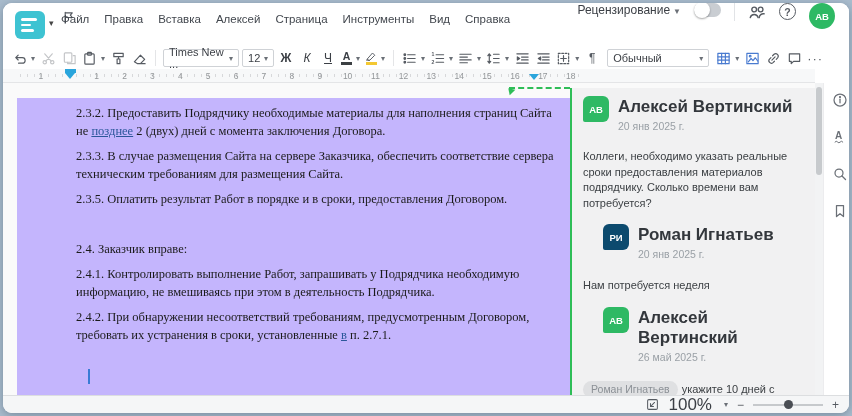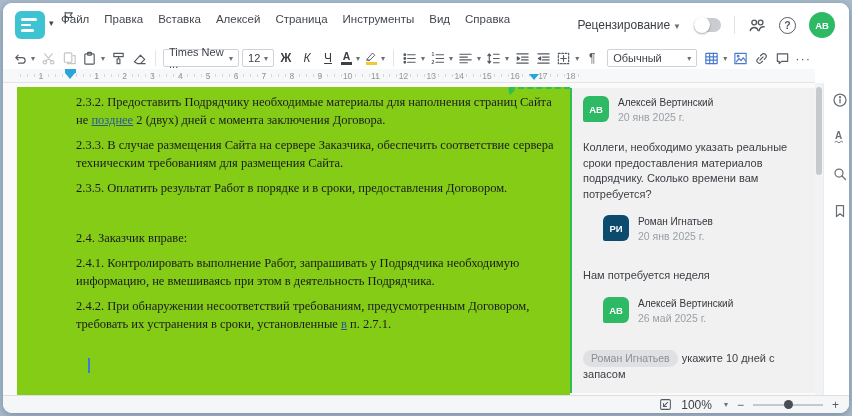--- a/index.html
+++ b/index.html
@@ -10,39 +10,39 @@
   .titlebar{position:absolute;left:0;top:0;right:0;height:44px;background:#fff}
   .logo{position:absolute;left:12px;top:8px;width:30px;height:28px;background:#3ec3d2;border-radius:6px;display:flex;flex-direction:column;justify-content:center;gap:3px;padding-left:6px;cursor:pointer}
   .logo i{display:block;height:2.5px;background:#fff;border-radius:2px}
   .logo i:nth-child(1){width:16px}.logo i:nth-child(2){width:10px}.logo i:nth-child(3){width:13px}
   .logo-car{position:absolute;left:46px;top:15px;font-size:9px;color:#444}
   .title-row{position:absolute;left:58px;top:7px;display:flex;align-items:center;gap:7px}
   .doc-title{font-size:12.5px;font-weight:bold;color:#3b3f45}
   .doc-ext{font-size:12.5px;color:#a7abb0;font-weight:normal}
   .menu-row{position:absolute;left:58px;top:10px;display:flex;gap:15px}
   .menu-row span{font-size:11.5px;color:#42474e;cursor:pointer}
-  .head-right{position:absolute;right:14px;top:0;height:44px;display:flex;align-items:center;gap:13px}
+  .head-right{position:absolute;right:14px;top:0;height:44px;display:flex;align-items:flex-start;gap:13px}
   .review-lbl{font-size:12px;color:#3b3f45;cursor:pointer}
   .car{font-size:8px;color:#6b7077;margin-left:3px}
   .toggle{width:27px;height:14px;background:#c9cdd2;border-radius:8px;position:relative;cursor:pointer}
   .toggle .knob{position:absolute;left:0;top:-1px;width:16px;height:16px;background:#fff;border-radius:50%;box-shadow:0 1px 2px rgba(0,0,0,.35)}
   .vsep{width:1px;height:18px;background:#e1e3e6}
   .help-circ{width:17px;height:17px;border:1.4px solid #565b62;border-radius:50%;display:flex;align-items:center;justify-content:center;font-size:10.5px;color:#565b62;font-weight:bold;cursor:pointer}
   .avatar-top{width:26px;height:26px;border-radius:50%;background:#2eb964;color:#fff;font-size:9.5px;font-weight:bold;display:flex;align-items:center;justify-content:center;cursor:pointer}
 
   
   .toolbar{position:absolute;left:0;top:44px;right:0;height:22px;background:#fff;display:flex;align-items:center;padding-left:8px;gap:3px}
   .tbtn{height:20px;min-width:18px;display:flex;align-items:center;justify-content:center;gap:1px;cursor:pointer;border-radius:2px;padding:0 1px}
   .tbtn.dis{opacity:.35;cursor:default}
   .tsep{width:1px;height:16px;background:#e4e5e7;margin:0 4px}
   .ic{width:15px;height:15px;stroke:#565b62;fill:none;stroke-width:1.25;stroke-linecap:round;stroke-linejoin:round}
   .ic.blue{stroke:#4a7bd0}
   .ic text{stroke:none;fill:#565b62;font-weight:bold}
   .selbox{height:18px;border:1px solid #cfd2d6;border-radius:2px;display:flex;align-items:center;justify-content:space-between;padding:0 5px;font-size:11px;color:#3b3f45;cursor:pointer;background:#fff}
-  .selbox.font{width:76px}.selbox.size{width:32px}.selbox.style{width:90px;margin:0 3px}
+  .selbox.font{width:76px}.selbox.size{width:32px}.selbox.style{width:102px;margin:0 3px}
   .fmt{font-size:12px;color:#3b3f45;width:16px;text-align:center}
   .fmt.b{font-weight:bold}.fmt.i{font-style:italic}.fmt.u{text-decoration:underline}
   .stack{display:flex;flex-direction:column;align-items:center;line-height:1}
   .stack .lt{font-size:10.5px;font-weight:bold;color:#3b3f45}
   .stack .bar{width:11px;height:3px;margin-top:1px}
   .bar.dark{background:#3c4043}.bar.yellow{background:#f3c832}
   .more-dots{font-size:13px;color:#565b62;letter-spacing:1px}
   .pilcrow{font-size:12px;color:#565b62}
 
   
@@ -52,54 +52,54 @@
   .hc{width:27.9px;display:flex;align-items:center;justify-content:center;font-size:8.5px;color:#939699;background:repeating-linear-gradient(90deg,#d7d8da 0 1px,transparent 1px 7px) center/100% 3px no-repeat}
   .mk-rect{position:absolute;left:48px;top:0;width:11px;height:4px;background:#2aa5dc}
   .mk-tri{position:absolute;left:48px;top:4px;width:0;height:0;border:5.5px solid transparent;border-top:6px solid #2aa5dc}
   .mk-right{position:absolute;left:512px;top:5px;width:0;height:0;border:5.5px solid transparent;border-top:6px solid #2aa5dc}
   .vruler{position:absolute;left:0;top:80px;width:14px;bottom:18px;background:#f7f8f9;border-right:1px solid #ececee;overflow:hidden}
   .vcells{display:flex;flex-direction:column;margin-top:-8px}
   .vc{height:26.4px;display:flex;align-items:center;justify-content:center;font-size:8.5px;color:#939699;background:repeating-linear-gradient(0deg,#d7d8da 0 1px,transparent 1px 6.6px) center/3px 100% no-repeat}
 
   
   .workarea{position:absolute;left:0;top:80px;right:0;bottom:18px;background:#fafafa}
-  .page{position:absolute;left:14px;top:4px;width:553px;bottom:0;background:#84cc16}
+  .page{position:absolute;left:14px;top:15px;width:553px;bottom:0;background:#c4b5fd}
   .doc-body{padding:6px 0 0 59px;width:545px}
   .para{font-family:"Liberation Serif",serif;font-size:12.5px;line-height:18px;color:#1b1b1b;margin-bottom:7px;min-height:18px;max-width:480px}
   .ins{color:#2b579a;text-decoration:underline}
   .cursor{position:absolute;left:71px;top:271px;width:1.5px;height:15px;background:#3a7bd5}
   .anchor-line{position:absolute;left:506px;top:4px;width:61px;border-top:2px dashed #2ebd57}
   .anchor-arrow{position:absolute;left:501px;top:2px;width:0;height:0;border:4px solid transparent;border-right:6px solid #2ebd57;transform:rotate(45deg)}
 
   
   .comment-card{position:absolute;left:567px;top:5px;width:245px;background:#f1f1f2;border-left:2px solid #2ebd57;padding:8px 12px 10px 11px;cursor:pointer}
   .c-head{display:flex;align-items:flex-start;gap:9px}
   .c-ava{width:26px;height:26px;border-radius:6px 6px 6px 2px;color:#fff;font-size:9.5px;font-weight:bold;display:flex;align-items:center;justify-content:center;flex:none}
   .c-ava.green{background:#2eb964}.c-ava.blue{background:#0c4a6e}
-  .c-name{font-size:10px;font-weight:normal;color:#33373c;padding-top:1px}
+  .c-name{font-size:17px;font-weight:bold;color:#33373c;padding-top:1px}
   .c-date{font-size:10.5px;color:#9aa0a6;margin-top:3px}
   .c-text{font-size:11px;color:#3c4044;line-height:1.42;margin-top:17px}
   .c-reply{margin-top:13px}
   .c-reply .c-head{margin-left:20px}
-  .c-reply .c-text{margin-top:26px}
+  .c-reply .c-text{margin-top:18px}
   .mention-pill{display:inline-block;background:#dfe0e2;border-radius:9px;padding:1px 8px;font-size:10.5px;color:#8b9096;margin-right:4px}
 
   
   .scroll-track{position:absolute;left:812px;top:0;width:8px;bottom:0;background:#f2f3f4}
   .scroll-thumb{position:absolute;left:813px;top:4px;width:6px;height:88px;background:#c7cacd;border-radius:3px;cursor:pointer}
   .side-icons{position:absolute;left:820px;top:0;width:32px;bottom:0;background:#fff;border-left:1px solid #ececee;display:flex;flex-direction:column;align-items:center;padding-top:9px;gap:21px}
   .side-icons .sbtn{cursor:pointer;display:flex;align-items:center;justify-content:center}
   .side-icons .ic{width:16px;height:16px;stroke:#6b7077}
   .side-icons .ic text{fill:#6b7077}
 
   
   .statusbar{position:absolute;left:0;bottom:0;right:0;height:18px;background:#f5f6f7;border-top:1px solid #dcdee0;display:flex;align-items:center;font-size:10.5px;color:#4a4e54}
   .sb-left{display:flex;gap:26px;padding-left:12px}
   .sb-right{margin-left:auto;display:flex;align-items:center;gap:9px;padding-right:10px}
-  .zoom-val{font-size:12px;color:#3b3f45;cursor:pointer}
+  .zoom-val{font-size:17px;color:#3b3f45;cursor:pointer}
   .zoom-sign{font-size:12px;color:#565b62;cursor:pointer;line-height:1}
   .slider{width:70px;height:2px;background:#c6c9cc;position:relative;cursor:pointer}
   .slider .dot{position:absolute;left:45%;top:-3.5px;width:9px;height:9px;border-radius:50%;background:#4a4e54}
   .fit-btn{cursor:pointer;display:flex}
 </style>
 </head>
 <body>
 
 <div class="window">
 

